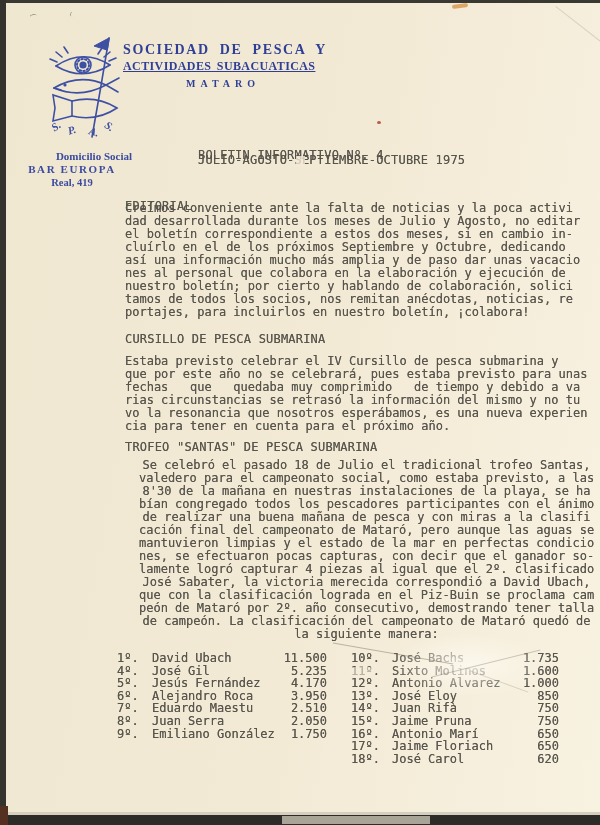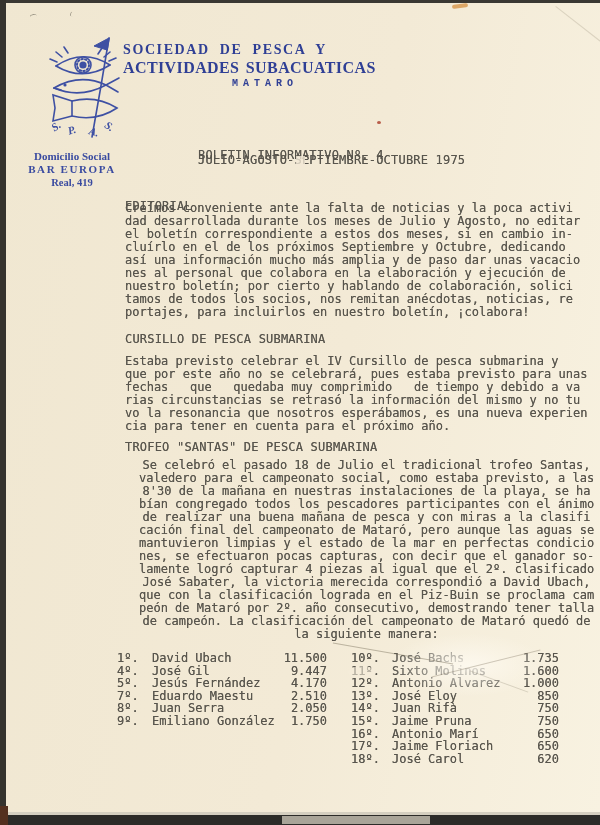--- a/index.html
+++ b/index.html
@@ -13,26 +13,26 @@
   .edge-top{left:0;top:0;width:600px;height:3px;background:#3a3833;}
   .edge-left{left:0;top:0;width:6px;height:818px;background:#35332e;}
   .edge-bottom-light{left:0;top:812px;width:600px;height:3px;background:#d5cfc0;}
   .edge-bottom{left:0;top:815px;width:600px;height:10px;background:#2c2b28;}
   .edge-bottom-silver{left:282px;top:816px;width:148px;height:8px;background:#a9a498;}
   .corner-bl{left:0;top:806px;width:8px;height:19px;background:#53301f;}
   
   .org1{left:123px;top:42px;font-family:"Liberation Serif",serif;font-weight:bold;
         font-size:14px;letter-spacing:1.6px;word-spacing:5px;color:#2f3f95;}
   .org2{left:123px;top:59px;font-family:"Liberation Serif",serif;font-weight:bold;
-        font-size:16px;letter-spacing:0.4px;word-spacing:2px;color:#2f3f95;}
-  .city{left:186px;top:78px;font-family:Liberation Mono, monospace;font-weight:bold;
-        font-size:10px;letter-spacing:5px;color:#2f3f95;margin-left:46px;}
+        font-size:12px;letter-spacing:0.4px;word-spacing:2px;color:#2f3f95;text-decoration:underline;}
+  .city{left:186px;top:78px;font-family:Liberation Serif, serif;font-weight:bold;
+        font-size:10px;letter-spacing:5px;color:#2f3f95;}
   .addr{left:12px;width:120px;text-align:center;color:#3a4ba0;
         font-family:"Liberation Serif",serif;font-weight:bold;}
-  .addr1{top:150px;font-size:11px;}
+  .addr1{top:150px;font-size:11px;text-align:right;}
   .addr2{top:163px;font-size:11px;letter-spacing:1.6px;}
   .addr3{top:177px;font-size:10.5px;}
   
   .type{color:#58554d;font-size:12px;line-height:13px;text-shadow:0 0 .5px rgba(80,77,70,.75);}
   .bul-title{left:198px;top:133px;letter-spacing:.2px;margin-top:16px;}
   .bul-period{left:198px;top:154px;letter-spacing:.2px;}
   .sec-head{letter-spacing:.2px;}
   .sec-body{white-space:pre;}
   #h-editorial{left:125px;top:168px;margin-top:32px;}
   #b-editorial{left:125px;top:202px;}
@@ -145,22 +145,23 @@
 nes, se efectuaron pocas capturas, con decir que el ganador so-
 lamente logró capturar 4 piezas al igual que el 2º. clasificado
 José Sabater, la victoria merecida correspondió a David Ubach,
 que con la clasificación lograda en el Piz-Buin se proclama cam
 peón de Mataró por 2º. año consecutivo, demostrando tener talla
 de campeón. La clasificación del campeonato de Mataró quedó de
 la siguiente manera:</div>
 
 <div id="t-left" class="abs type t-col">
   <div class="t-row"><span class="t-rank">1º.</span><span class="t-name">David Ubach</span><span class="t-score">11.500</span></div>
-  <div class="t-row"><span class="t-rank">4º.</span><span class="t-name">José Gil</span><span class="t-score">9.447</span></div>
+  <div class="t-row"><span class="t-rank">4º.</span><span class="t-name">José Gil</span><span class="t-score">5.235</span></div>
   <div class="t-row"><span class="t-rank">5º.</span><span class="t-name">Jesús Fernández</span><span class="t-score">4.170</span></div>
+  <div class="t-row"><span class="t-rank">6º.</span><span class="t-name">Alejandro Roca</span><span class="t-score">3.950</span></div>
   <div class="t-row"><span class="t-rank">7º.</span><span class="t-name">Eduardo Maestu</span><span class="t-score">2.510</span></div>
   <div class="t-row"><span class="t-rank">8º.</span><span class="t-name">Juan Serra</span><span class="t-score">2.050</span></div>
   <div class="t-row"><span class="t-rank">9º.</span><span class="t-name">Emiliano González</span><span class="t-score">1.750</span></div>
 </div>
 
 <div id="t-right" class="abs type t-col">
   <div class="t-row"><span class="t-rank">10º.</span><span class="t-name">José Bachs</span><span class="t-score">1.735</span></div>
   <div class="t-row"><span class="t-rank">11º.</span><span class="t-name">Sixto Molinos</span><span class="t-score">1.600</span></div>
   <div class="t-row"><span class="t-rank">12º.</span><span class="t-name">Antonio Alvarez</span><span class="t-score">1.000</span></div>
   <div class="t-row"><span class="t-rank">13º.</span><span class="t-name">José Eloy</span><span class="t-score">850</span></div>

